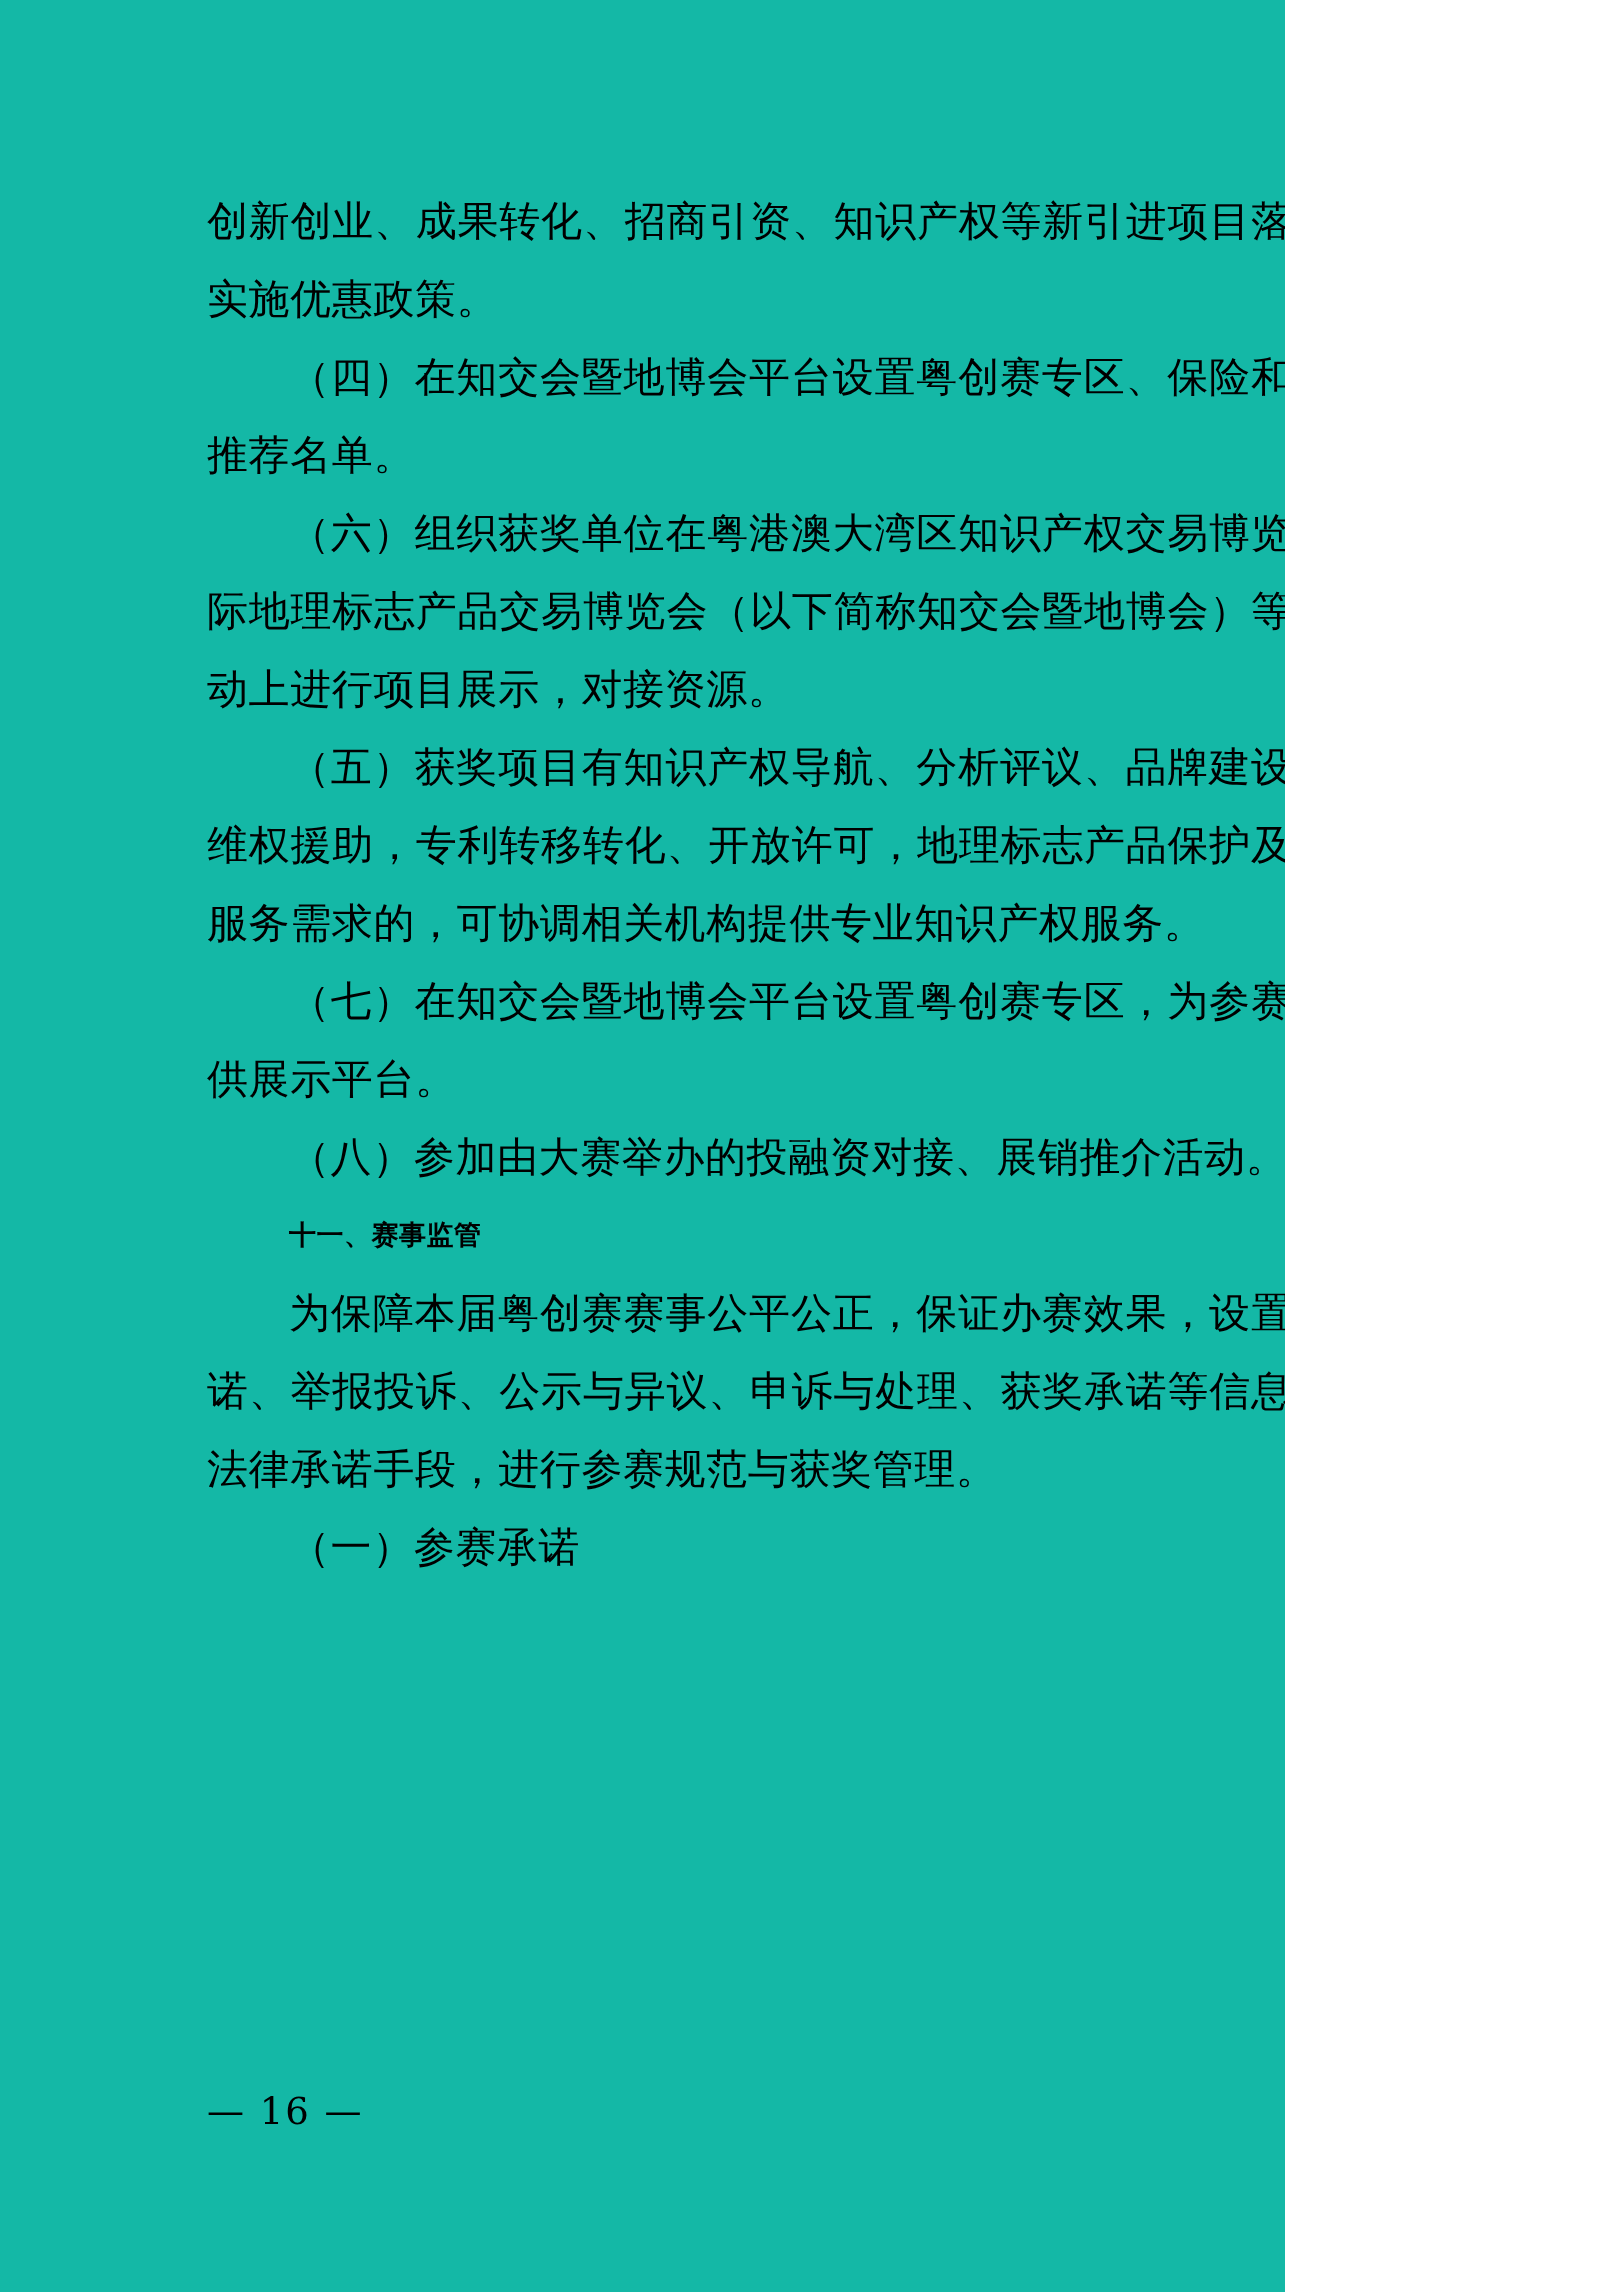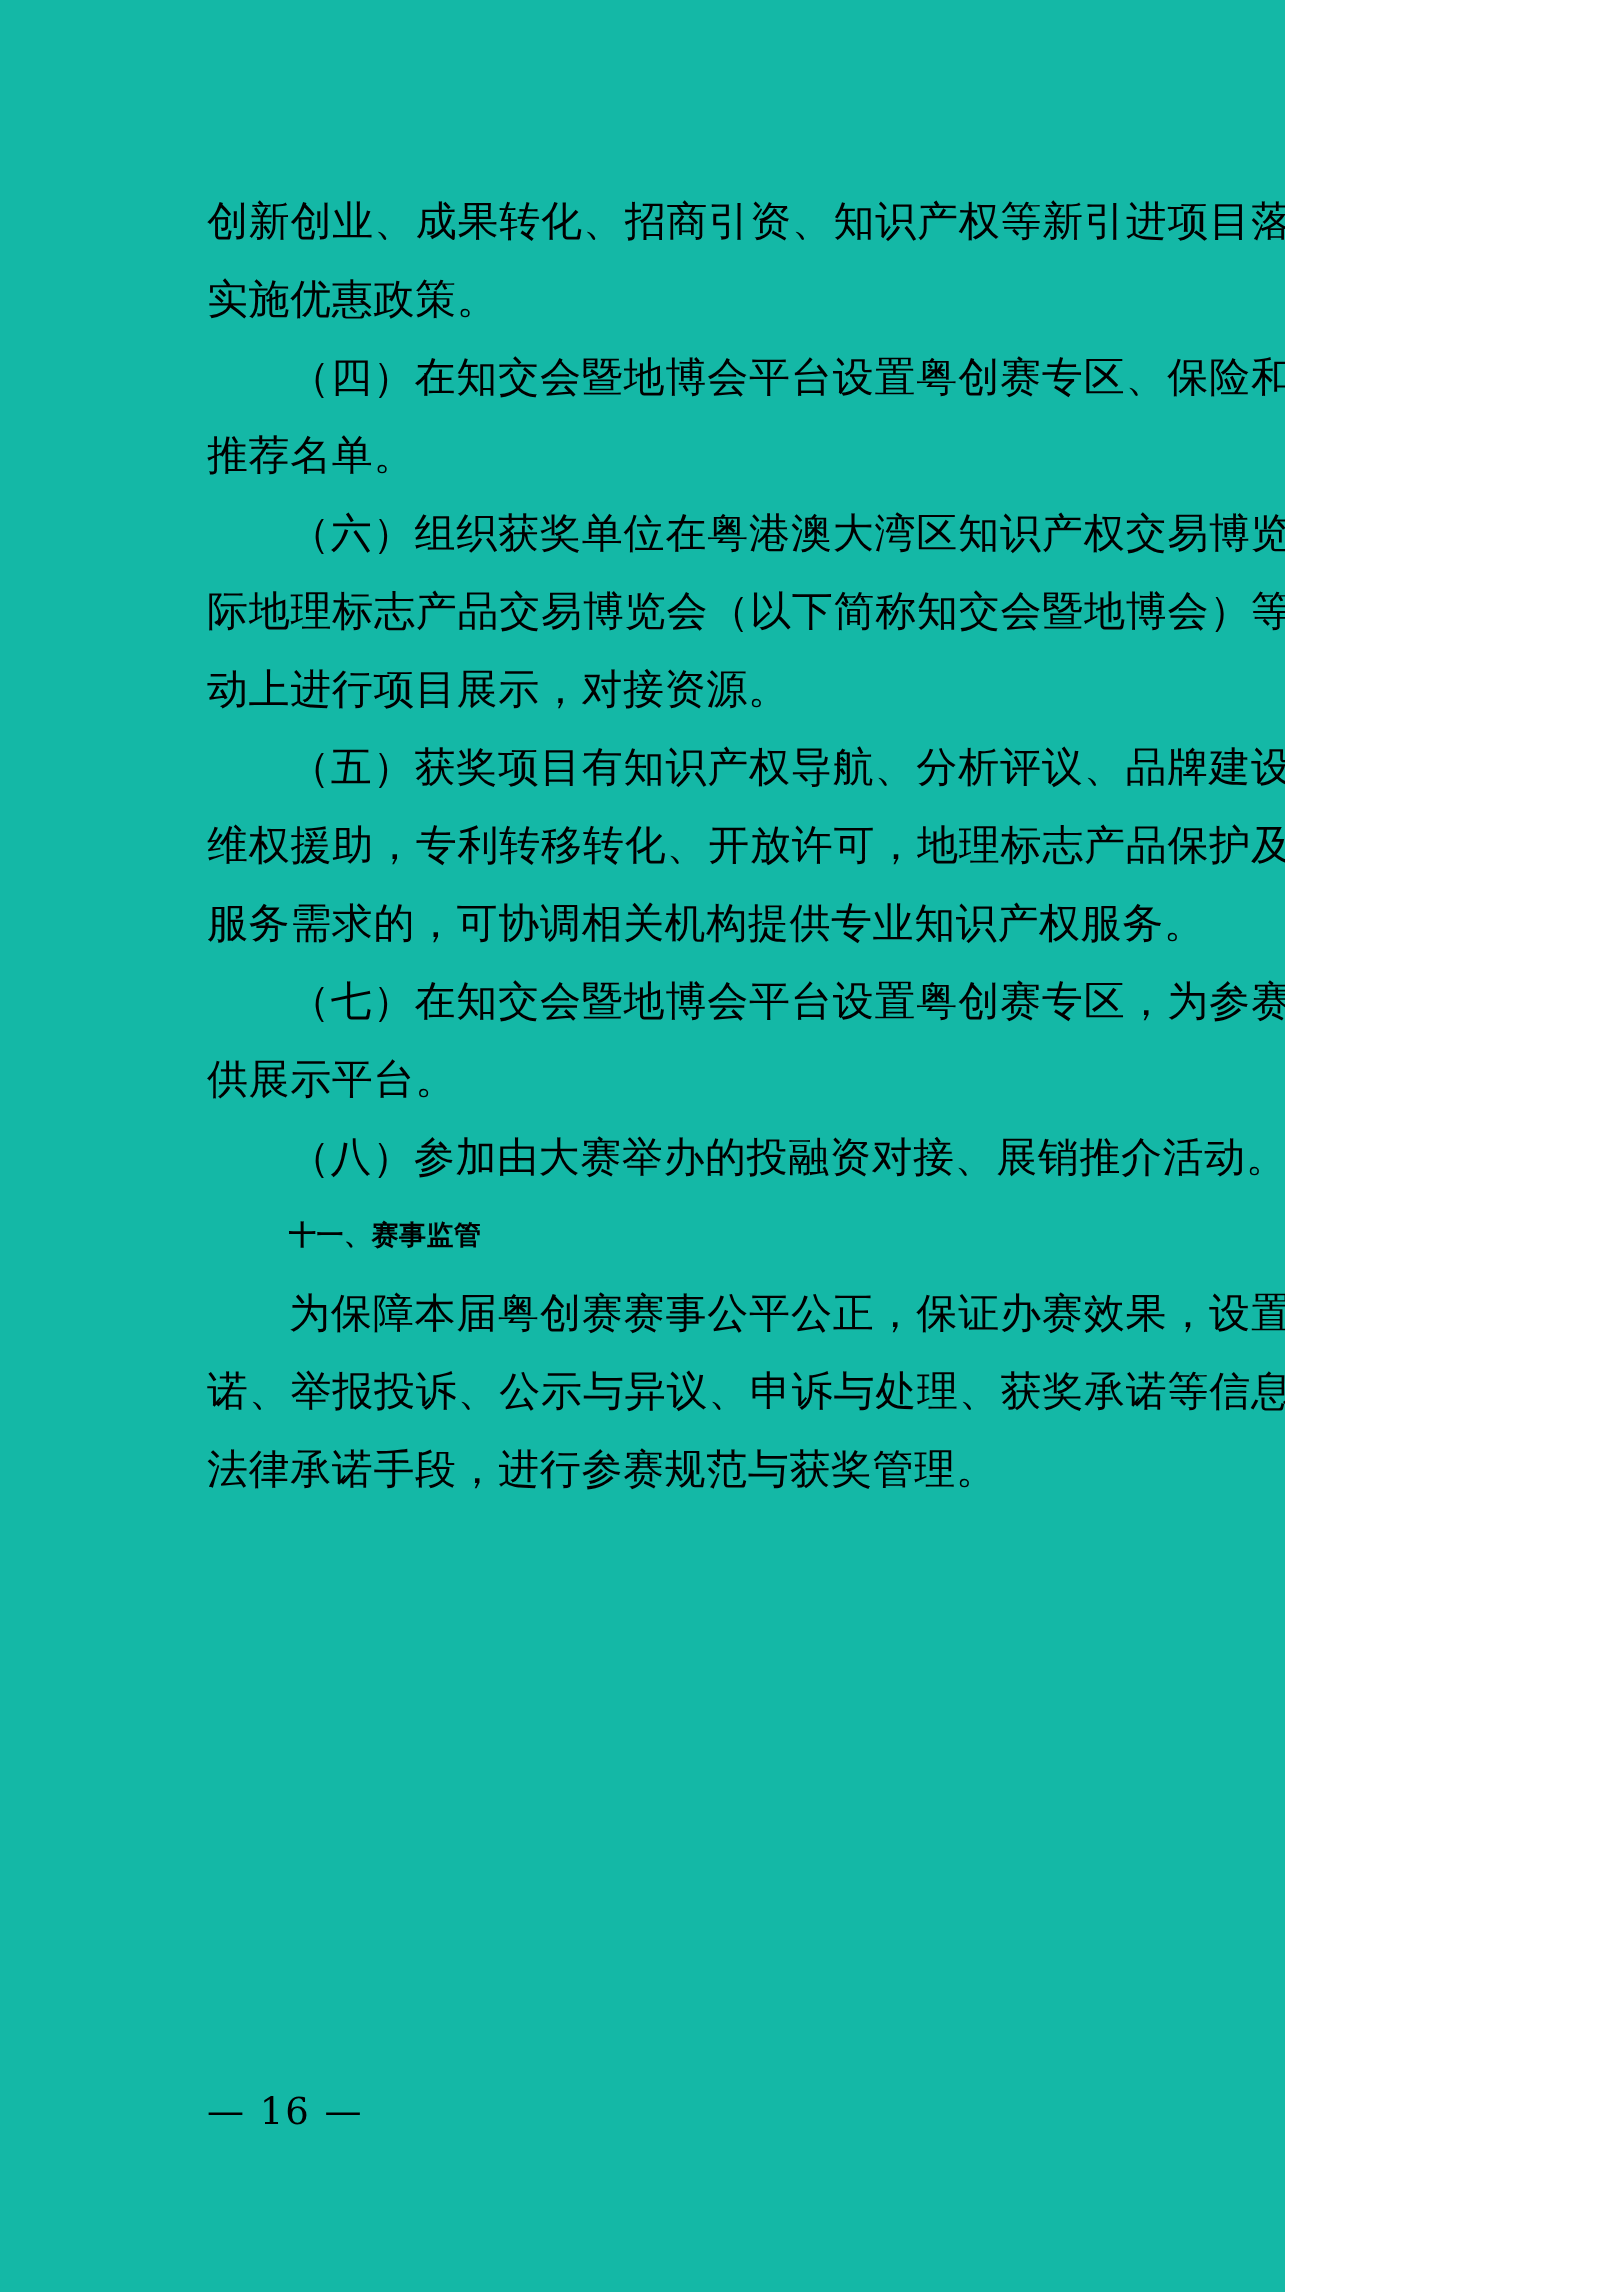--- a/index.html
+++ b/index.html
@@ -80,20 +80,21 @@
     <p class="para indent">（五）获奖项目有知识产权导航、分析评议、品牌建设咨询、维权援助，专利转移转化、开放许可，地理标志产品保护及运用等服务需求的，可协调相关机构提供专业知识产权服务。</p>
 
     <p class="para indent">（七）在知交会暨地博会平台设置粤创赛专区，为参赛项目提供展示平台。</p>
 
     <p class="para indent">（八）参加由大赛举办的投融资对接、展销推介活动。</p>
 
     <h2 class="heading">十一、赛事监管</h2>
 
     <p class="para indent">为保障本届粤创赛赛事公平公正，保证办赛效果，设置参赛承诺、举报投诉、公示与异议、申诉与处理、获奖承诺等信息公开与法律承诺手段，进行参赛规范与获奖管理。</p>
 
+    <p class="para indent">（一）参赛承诺</p>
 
 
   </div>
 
   <div class="footer">
     <span class="pageno">— 16 —</span>
   </div>
 
 </div>
 

